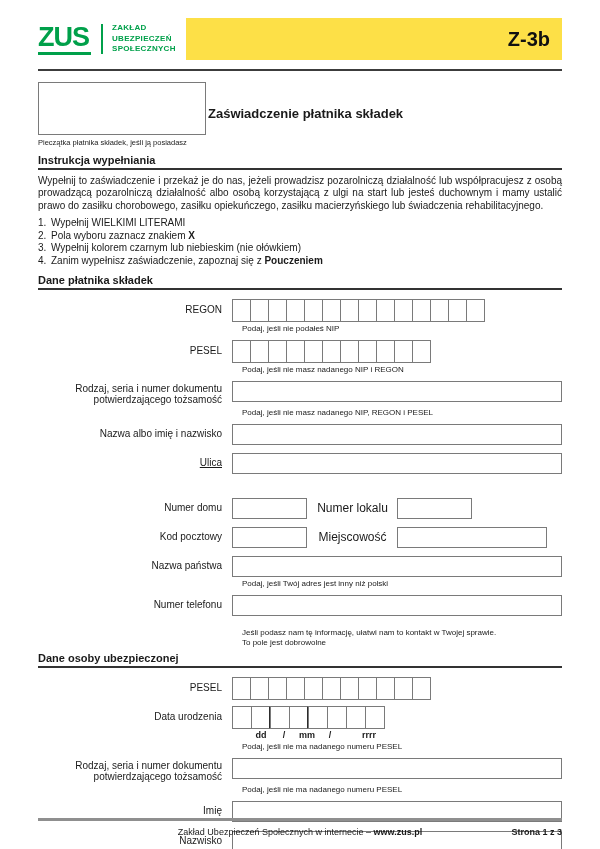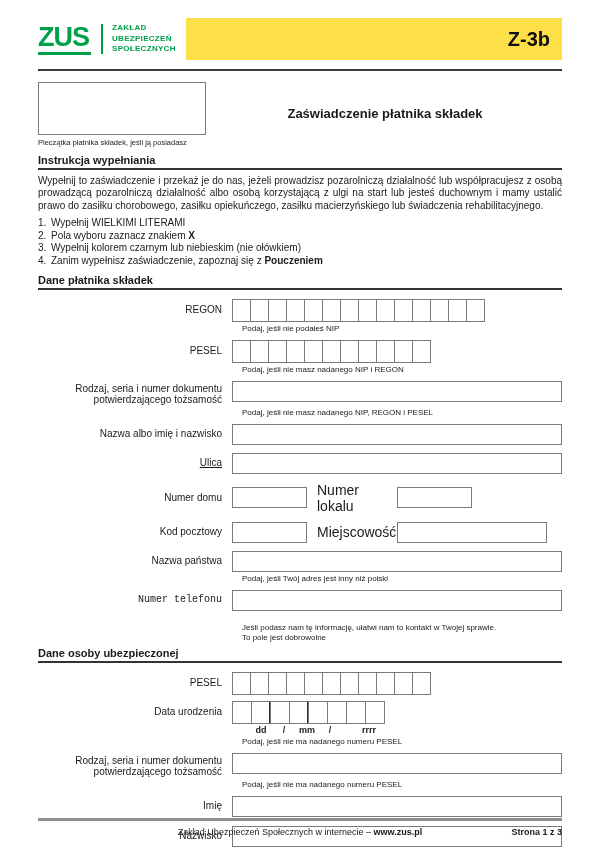--- a/index.html
+++ b/index.html
@@ -20,41 +20,41 @@
   .org-name { color:#00A04A; font-size:8px; font-weight:bold; line-height:1.3; letter-spacing:.3px; }
   .green-bar { flex:1; background:#fde047; display:flex; align-items:center; justify-content:flex-end; padding-right:12px; }
   .form-code { font-size:20px; font-weight:bold; color:#111; }
   .header-rule { border-bottom:2px solid #3c3c3c; margin-top:9px; }
 
   
   .stamp-row { display:flex; margin-top:11px; }
   .stamp-col { width:170px; }
   .stamp-box { width:168px; height:53px; border:1px solid #7a7a7a; background:#fff; }
   .stamp-caption { font-size:7.5px; color:#222; margin-top:3px; }
-  .title-col { flex:1; text-align:center; }
+  .title-col { flex:1; }
   .form-title { font-size:13px; font-weight:bold; margin-top:24px; }
 
   
   .section-heading { font-size:11px; font-weight:bold; border-bottom:2px solid #333; padding-bottom:2px; }
   .intro { font-size:10px; line-height:12.4px; text-align:justify; margin-top:5px; }
   .instruction-list { font-size:10px; line-height:12.6px; margin-top:5px; }
   .instruction-item { display:flex; }
   .instruction-item .num { width:13px; }
   .b { font-weight:bold; }
 
   
   .form-area { margin-top:9px; }
   .form-row { display:flex; align-items:center; margin-bottom:6px; }
   .form-row.top { align-items:flex-start; }
   .flabel { width:194px; text-align:right; padding-right:10px; font-size:10px; line-height:11.5px; flex:none; }
   .form-row.top .flabel { padding-top:2px; }
   .input-wide { flex:1; height:21px; border:1px solid #7a7a7a; background:#fff; }
   .input-small { width:75px; height:21px; border:1px solid #7a7a7a; background:#fff; flex:none; }
   .input-med { width:150px; height:21px; border:1px solid #7a7a7a; background:#fff; flex:none; }
-  .mid-label { width:80px; text-align:left; padding-right:9px; margin-left:10px; font-size:14px; flex:none; }
+  .mid-label { width:80px; text-align:center; padding-right:9px; margin-left:10px; font-size:12px; flex:none; }
   .hint { font-size:8px; color:#1a1a1a; margin:2px 0 6px 204px; line-height:10px; }
   .boxes { display:inline-flex; }
   .cell { width:19px; height:23px; border:1px solid #7a7a7a; background:#fff; margin-left:-1px; }
   .cell:first-child { margin-left:0; }
   .date-boxes .cell { width:20px; }
   .cell.thick-right { border-right:2px solid #2c2c2c; }
   .date-format { display:flex; font-size:9px; font-weight:bold; margin:1px 0 0 204px; width:162px; }
   .date-format span { text-align:center; }
   .df-dd { width:38px; } .df-s1 { width:8px; } .df-mm { width:38px; } .df-s2 { width:8px; } .df-rrrr { width:70px; }
 
@@ -167,21 +167,21 @@
         </div>
         <div class="input-wide"></div>
       </div>
       <div class="hint">Podaj, jeśli nie masz nadanego NIP, REGON i PESEL</div>
 
       <div class="form-row" style="margin-bottom:8px;">
         <div class="flabel">Nazwa albo imię i nazwisko</div>
         <div class="input-wide"></div>
       </div>
 
-      <div class="form-row" style="margin-bottom:8px;text-decoration:underline;">
+      <div class="form-row" style="margin-bottom:24px;text-decoration:underline;">
         <div class="flabel">Ulica</div>
         <div class="input-wide"></div>
       </div>
 
       <div class="form-row" style="margin-bottom:8px;">
         <div class="flabel">Numer domu</div>
         <div class="input-small"></div>
         <div class="mid-label">Numer lokalu</div>
         <div class="input-small"></div>
       </div>
@@ -192,21 +192,21 @@
         <div class="mid-label">Miejscowość</div>
         <div class="input-med"></div>
       </div>
 
       <div class="form-row" style="margin-bottom:0;">
         <div class="flabel">Nazwa państwa</div>
         <div class="input-wide"></div>
       </div>
       <div class="hint">Podaj, jeśli Twój adres jest inny niż polski</div>
 
-      <div class="form-row" style="margin-bottom:12px;font-family:Liberation Mono, monospace;">
+      <div class="form-row" style="margin-bottom:12px;">
         <div class="flabel">Numer telefonu</div>
         <div class="input-wide"></div>
       </div>
       <div class="hint" style="margin-bottom:2px;">
         <span>Jeśli podasz nam tę informację, ułatwi nam to kontakt w Twojej sprawie.</span><br>
         <span>To pole jest dobrowolne</span>
       </div>
     </div>
 
     <div class="section-heading" style="margin-top:4px;">Dane osoby ubezpieczonej</div>

